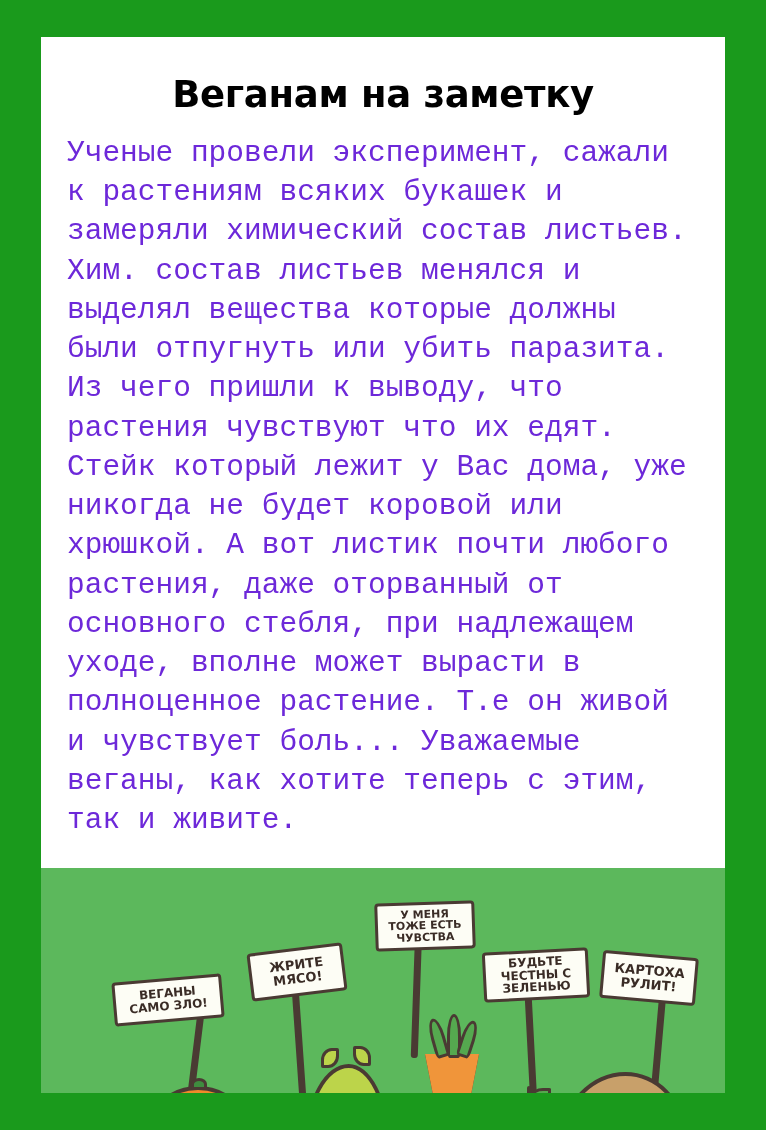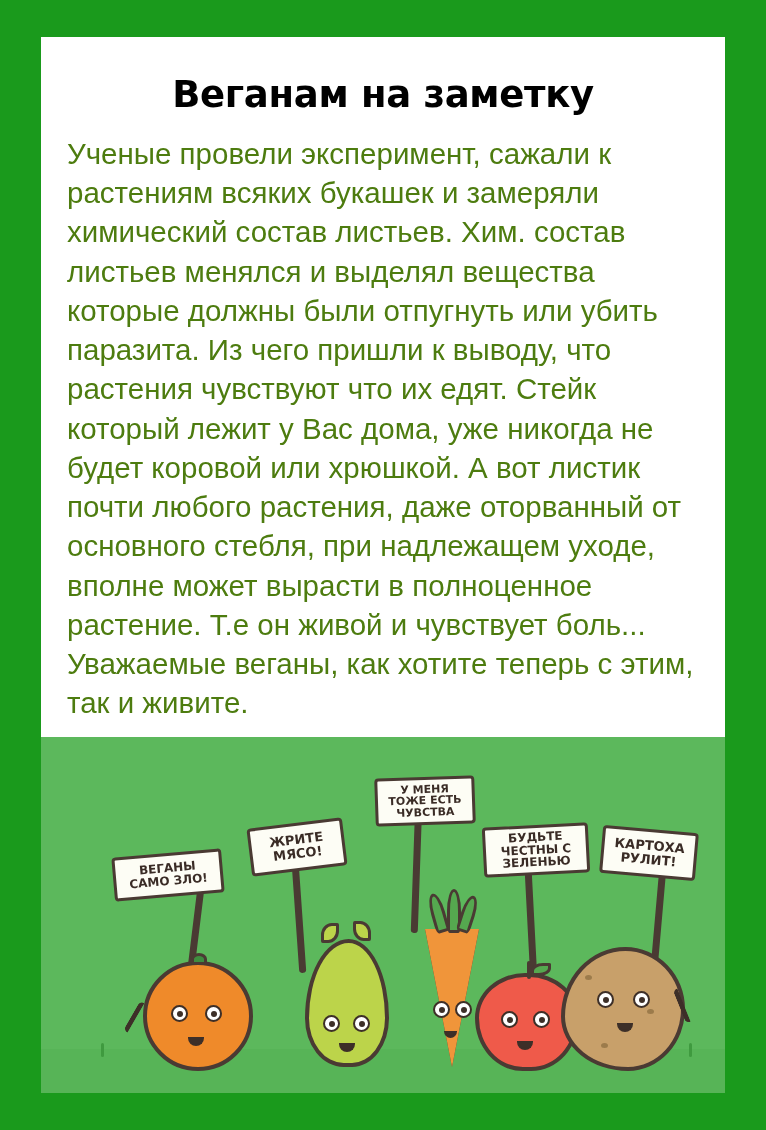--- a/index.html
+++ b/index.html
@@ -28,37 +28,37 @@
     position: relative;
     width: 684px;
     height: 1056px;
     background: #ffffff;
     box-sizing: border-box;
     display: flex;
     flex-direction: column;
     overflow: hidden;
   }
   .text-area {
-    padding: 36px 26px 14px 26px;
+    padding: 36px 26px 28px 26px;
     box-sizing: border-box;
   }
   .title {
     font-family: "DejaVu Sans", sans-serif;
     font-weight: bold;
     font-size: 37px;
     text-align: center;
     color: #000000;
     margin: 0 0 18px 0;
     letter-spacing: -0.3px;
   }
   .body-text {
-    font-family: Liberation Sans, sans-serif;
+    font-family: Liberation Mono, monospace;
     font-size: 29.5px;
     line-height: 1.33;
-    color: #4d7c0f;
+    color: #6d28d9;
     text-align: left;
     margin: 0;
     white-space: pre-wrap;
   }
   
   .illustration {
     position: relative;
     flex: 1 1 auto;
     background: #5cb85c;
     overflow: hidden;

